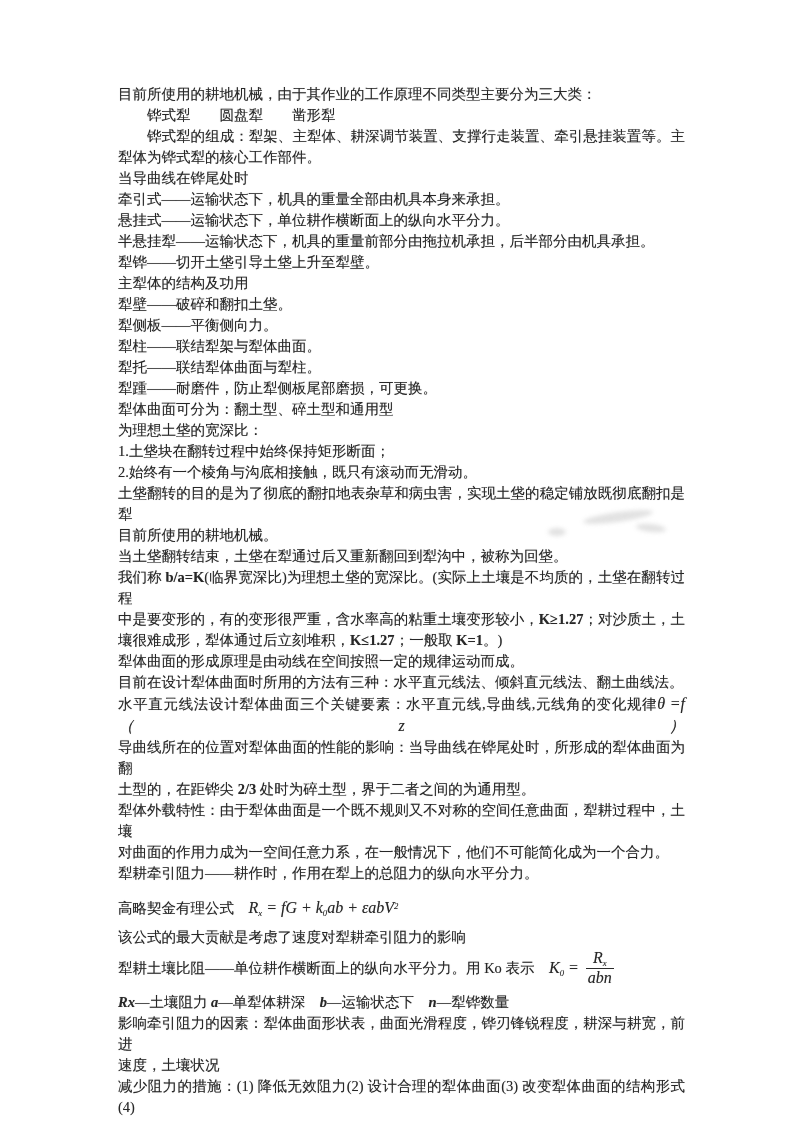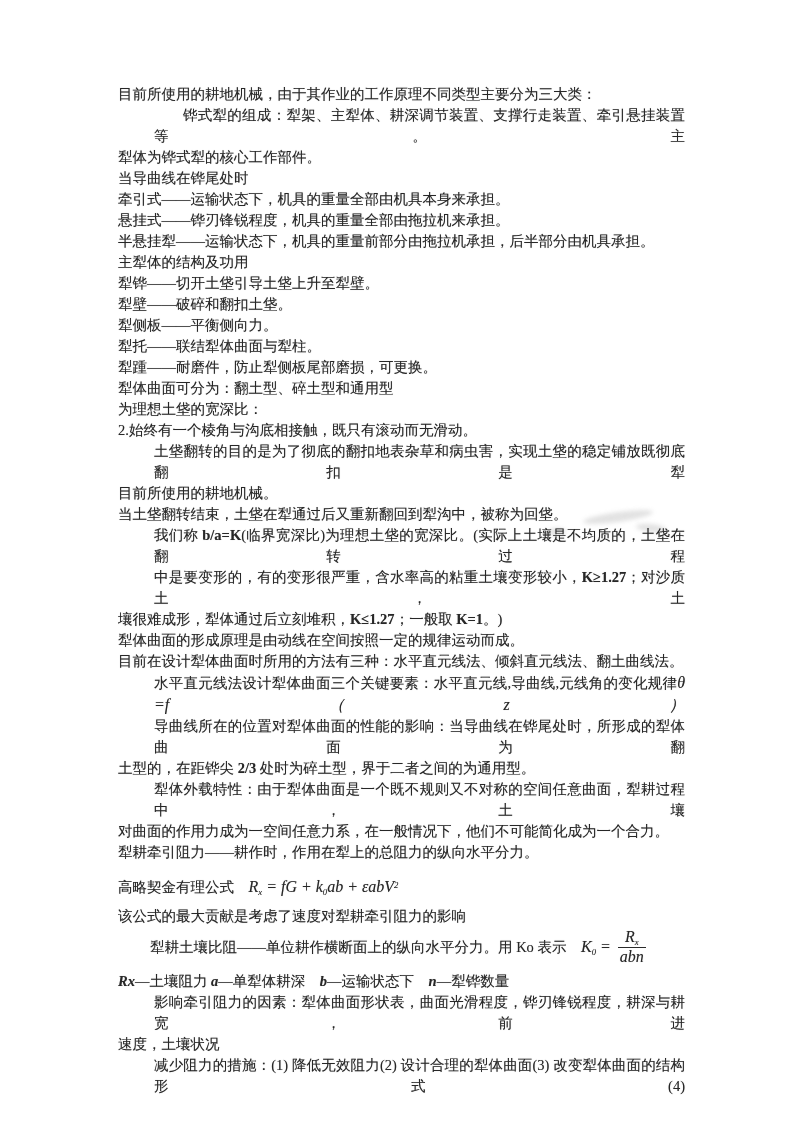--- a/index.html
+++ b/index.html
@@ -2,23 +2,23 @@
 <html><head>
 <meta charset="utf-8">
 <style>
   html,body{margin:0;padding:0;background:#ffffff;}
   .page{position:relative;width:794px;height:1122px;background:#ffffff;overflow:hidden;
         font-family:"Liberation Serif","DejaVu Serif",serif;}
   .textblock{position:absolute;left:118px;top:84px;width:567px;font-size:14.5px;
              color:#272727;text-shadow:0 0 0.7px rgba(90,90,90,0.55);}
   .line{line-height:21px;min-height:21px;}
   .indent{text-indent:29px;}
-  .fill{text-align:justify;text-align-last:justify;margin-left:36px;}
+  .fill{text-align:justify;text-align-last:justify;}
   .mathline{line-height:27px;margin-top:9px;}
-  .fracline{padding:3px 0;margin-left:32px;}
+  .fracline{padding:3px 0;}
   .n{}
   .b{font-weight:bold;}
   .bi{font-weight:bold;font-style:italic;}
   .m{font-style:italic;font-size:16px;}
   .sub{font-size:0.6em;vertical-align:-0.32em;}
   .sup{font-size:0.6em;vertical-align:0.5em;}
   .frac{display:inline-block;vertical-align:middle;text-align:center;line-height:1.15;
         margin:0 3px;transform:translateY(-2px);}
   .frac .num,.frac .den{display:block;padding:0 2px;}
   .frac .den{border-top:1.2px solid #2a2a2a;}
@@ -26,34 +26,37 @@
 </style>
 </head>
 <body>
 
 <div class="page">
   <div class="smudge" style="left:583px;top:512px;width:70px;height:10px;transform:rotate(-8deg);"></div>
   <div class="smudge" style="left:548px;top:528px;width:18px;height:8px;"></div>
   <div class="smudge" style="left:636px;top:524px;width:30px;height:8px;transform:rotate(6deg);"></div>
   <div class="textblock">
       <div class="line"><span class="n">目前所使用的耕地机械，由于其作业的工作原理不同类型主要分为三大类：</span></div>
+      <div class="line indent"><span class="n">铧式犁　　圆盘犁　　凿形犁</span></div>
       <div class="line indent fill"><span class="n">铧式犁的组成：犁架、主犁体、耕深调节装置、支撑行走装置、牵引悬挂装置等。主</span></div>
       <div class="line"><span class="n">犁体为铧式犁的核心工作部件。</span></div>
       <div class="line"><span class="n">当导曲线在铧尾处时</span></div>
       <div class="line"><span class="n">牵引式——运输状态下，机具的重量全部由机具本身来承担。</span></div>
-      <div class="line"><span class="n">悬挂式——铧刃锋锐程度，机具的重量全部由拖拉机来承担。</span></div>
+      <div class="line"><span class="n">悬挂式——运输状态下，单位耕作横断面上的纵向水平分力。</span></div>
       <div class="line"><span class="n">半悬挂犁——运输状态下，机具的重量前部分由拖拉机承担，后半部分由机具承担。</span></div>
+      <div class="line"><span class="n">犁铧——切开土垡引导土垡上升至犁壁。</span></div>
       <div class="line"><span class="n">主犁体的结构及功用</span></div>
-      <div class="line"><span class="n">犁铧——切开土垡引导土垡上升至犁壁。</span></div>
       <div class="line"><span class="n">犁壁——破碎和翻扣土垡。</span></div>
       <div class="line"><span class="n">犁侧板——平衡侧向力。</span></div>
+      <div class="line"><span class="n">犁柱——联结犁架与犁体曲面。</span></div>
       <div class="line"><span class="n">犁托——联结犁体曲面与犁柱。</span></div>
       <div class="line"><span class="n">犁踵——耐磨件，防止犁侧板尾部磨损，可更换。</span></div>
       <div class="line"><span class="n">犁体曲面可分为：翻土型、碎土型和通用型</span></div>
       <div class="line"><span class="n">为理想土垡的宽深比：</span></div>
+      <div class="line"><span class="n">1.土垡块在翻转过程中始终保持矩形断面；</span></div>
       <div class="line"><span class="n">2.始终有一个棱角与沟底相接触，既只有滚动而无滑动。</span></div>
       <div class="line fill"><span class="n">土垡翻转的目的是为了彻底的翻扣地表杂草和病虫害，实现土垡的稳定铺放既彻底翻扣是犁</span></div>
       <div class="line"><span class="n">目前所使用的耕地机械。</span></div>
       <div class="line"><span class="n">当土垡翻转结束，土垡在犁通过后又重新翻回到犁沟中，被称为回垡。</span></div>
       <div class="line fill"><span class="n">我们称 </span><span class="b">b/a=K</span><span class="n">(临界宽深比)为理想土垡的宽深比。(实际上土壤是不均质的，土垡在翻转过程</span></div>
       <div class="line fill"><span class="n">中是要变形的，有的变形很严重，含水率高的粘重土壤变形较小，</span><span class="b">K≥1.27</span><span class="n">；对沙质土，土</span></div>
       <div class="line"><span class="n">壤很难成形，犁体通过后立刻堆积，</span><span class="b">K≤1.27</span><span class="n">；一般取 </span><span class="b">K=1</span><span class="n">。)</span></div>
       <div class="line"><span class="n">犁体曲面的形成原理是由动线在空间按照一定的规律运动而成。</span></div>
       <div class="line"><span class="n">目前在设计犁体曲面时所用的方法有三种：水平直元线法、倾斜直元线法、翻土曲线法。</span></div>
       <div class="line fill"><span class="n">水平直元线法设计犁体曲面三个关键要素：水平直元线,导曲线,元线角的变化规律</span><span class="m">θ</span><span class="m"> =f</span><span class="m">（z）</span></div>

